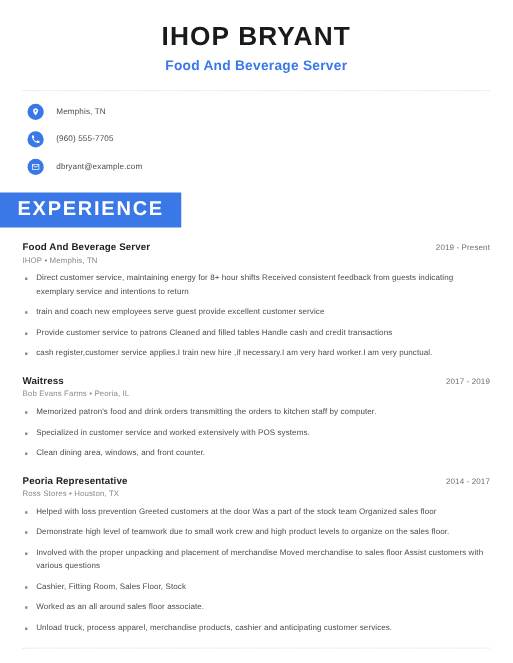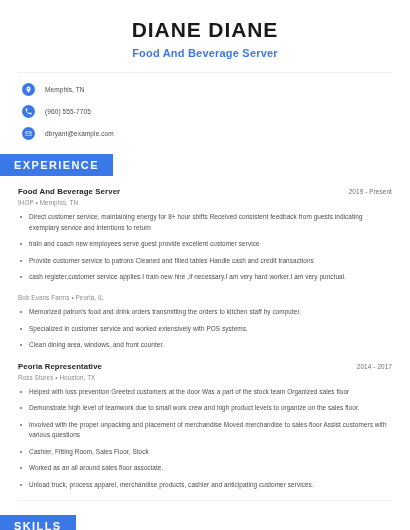--- a/index.html
+++ b/index.html
@@ -74,21 +74,21 @@
     font-size: 6.5px;
     color: #4a4a4a;
     letter-spacing: 0.1px;
   }
 
   
   .section-badge {
     display: inline-block;
     background: #3b78e7;
     color: #ffffff;
-    font-size: 11px;
+    font-size: 16px;
     font-weight: bold;
     letter-spacing: 1.4px;
     padding: 5px 14px 5px 14px;
     margin-left: 0;
   }
   .badge-wrap {
     padding-left: 0;
     margin-top: 14px;
   }
 
@@ -152,21 +152,21 @@
     border-top: 1px dotted #e2e3e6;
     height: 0;
   }
 </style>
 </head>
 <body>
 
 <div class="page">
 
   <div class="header">
-    <div class="full-name">DIANE DIANE</div>
+    <div class="full-name">IHOP BRYANT</div>
     <div class="job-title">Food And Beverage Server</div>
   </div>
 
   <div class="divider"></div>
 
   <div class="contact-block">
 
     <div class="contact-row">
       <span class="contact-icon">
         <svg width="7" height="7" viewBox="0 0 24 24" fill="#ffffff" aria-hidden="true">
@@ -210,20 +210,24 @@
       <div class="job-meta">IHOP • Memphis, TN</div>
       <ul class="bullets">
         <li>Direct customer service, maintaining energy for 8+ hour shifts Received consistent feedback from guests indicating exemplary service and intentions to return</li>
         <li>train and coach new employees serve guest provide excellent customer service</li>
         <li>Provide customer service to patrons Cleaned and filled tables Handle cash and credit transactions</li>
         <li>cash register,customer service applies.I train new hire ,if necessary.I am very hard worker.I am very punctual.</li>
       </ul>
     </div>
 
     <div class="job">
+      <div class="job-head">
+        <span class="job-role">Waitress</span>
+        <span class="job-dates">2017 - 2019</span>
+      </div>
       <div class="job-meta">Bob Evans Farms • Peoria, IL</div>
       <ul class="bullets">
         <li>Memorized patron's food and drink orders transmitting the orders to kitchen staff by computer.</li>
         <li>Specialized in customer service and worked extensively with POS systems.</li>
         <li>Clean dining area, windows, and front counter.</li>
       </ul>
     </div>
 
     <div class="job">
       <div class="job-head">

